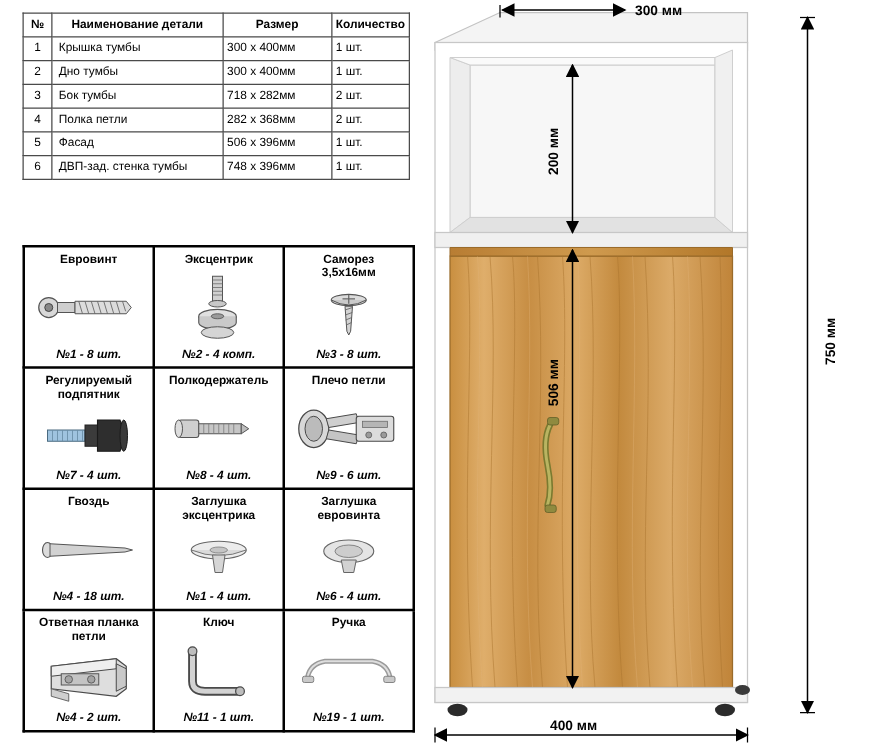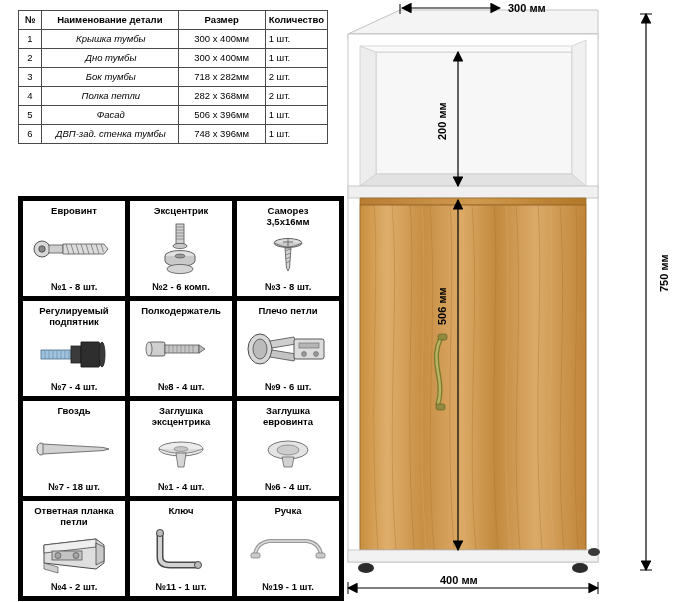--- a/index.html
+++ b/index.html
@@ -30,35 +30,35 @@
     padding: 2px 3px;
     height: 14px;
     line-height: 12px;
   }
   .parts-table th {
     font-weight: bold;
     text-align: center;
     font-size: 9.5px;
   }
   .parts-table td.num { text-align: center; width: 16px; }
-  .parts-table td.name { text-align: center; padding-left: 5px; font-style: italic; }
-  .parts-table td.size { text-align: center; width: 80px; }
+  .parts-table td.name { text-align: left; padding-left: 5px; }
+  .parts-table td.size { width: 80px; }
   .parts-table td.qty  { text-align: left; width: 52px; }
 
   
   .hw-grid {
     position: absolute;
     left: 18px;
     top: 196px;
     width: 306px;
     border-collapse: collapse;
     table-layout: fixed;
   }
   .hw-grid td {
-    border: 5px solid #000000;
+    border: 2px solid #000000;
     width: 102px;
     height: 95px;
     vertical-align: top;
     padding: 0;
   }
   .hw-cell {
     position: relative;
     width: 100%;
     height: 100%;
     display: flex;
@@ -81,20 +81,21 @@
     align-items: center;
     justify-content: center;
     width: 100%;
   }
   .hw-code {
     font-size: 9.5px;
     font-weight: bold;
     text-align: center;
     padding-bottom: 4px;
     color: #000;
+    font-style: italic;
   }
 
   
   .cabinet-area {
     position: absolute;
     left: 330px;
     top: 0;
     width: 370px;
     height: 602px;
   }
@@ -192,21 +193,21 @@
             <g stroke="#666" stroke-width="0.6">
               <path d="M30 5 h8 M30 8 h8 M30 11 h8 M30 14 h8 M30 17 h8"></path>
             </g>
             <ellipse cx="34" cy="24" rx="7" ry="2.6" fill="#c8c8c8" stroke="#555" stroke-width="0.8"></ellipse>
             <ellipse cx="34" cy="34" rx="15" ry="5.5" fill="#e0e0e0" stroke="#555" stroke-width="0.9"></ellipse>
             <path d="M19 34 v5 a15 5.5 0 0 0 30 0 v-5" fill="#c9c9c9" stroke="#555" stroke-width="0.9"></path>
             <ellipse cx="34" cy="34" rx="5" ry="2" fill="#9a9a9a" stroke="#555" stroke-width="0.7"></ellipse>
             <ellipse cx="34" cy="47" rx="13" ry="4.6" fill="#d5d5d5" stroke="#555" stroke-width="0.8"></ellipse>
           </svg>
         </div>
-        <div class="hw-code">№2 - 6 комп.</div>
+        <div class="hw-code">№2 - 4 комп.</div>
       </div>
     </td>
 
     <td>
       <div class="hw-cell">
         <div class="hw-title">
           <span>Саморез</span><br>
           <span>3,5x16мм</span>
         </div>
         <div class="hw-art">
@@ -290,21 +291,21 @@
 
     <td>
       <div class="hw-cell">
         <div class="hw-title">Гвоздь</div>
         <div class="hw-art">
           <svg width="86" height="24" viewBox="0 0 86 24">
             <ellipse cx="10" cy="12" rx="4" ry="6" fill="#dcdcdc" stroke="#555" stroke-width="0.9"></ellipse>
             <path d="M12 7 L72 10.4 L78 12 L72 13.6 L12 17 Z" fill="#d2d2d2" stroke="#555" stroke-width="0.8"></path>
           </svg>
         </div>
-        <div class="hw-code">№7 - 18 шт.</div>
+        <div class="hw-code">№4 - 18 шт.</div>
       </div>
     </td>
 
     <td>
       <div class="hw-cell">
         <div class="hw-title">
           <span>Заглушка</span><br>
           <span>эксцентрика</span>
         </div>
         <div class="hw-art">

